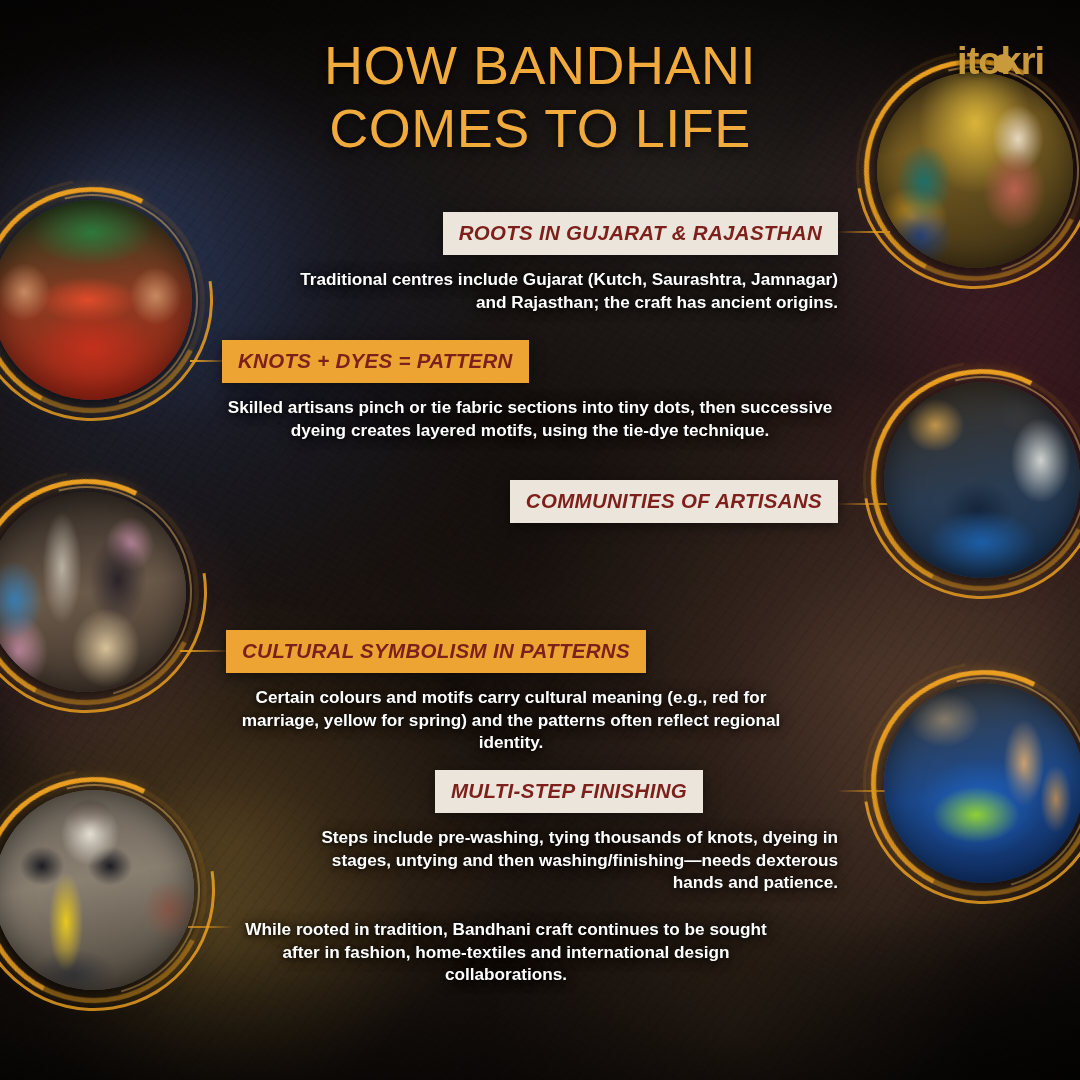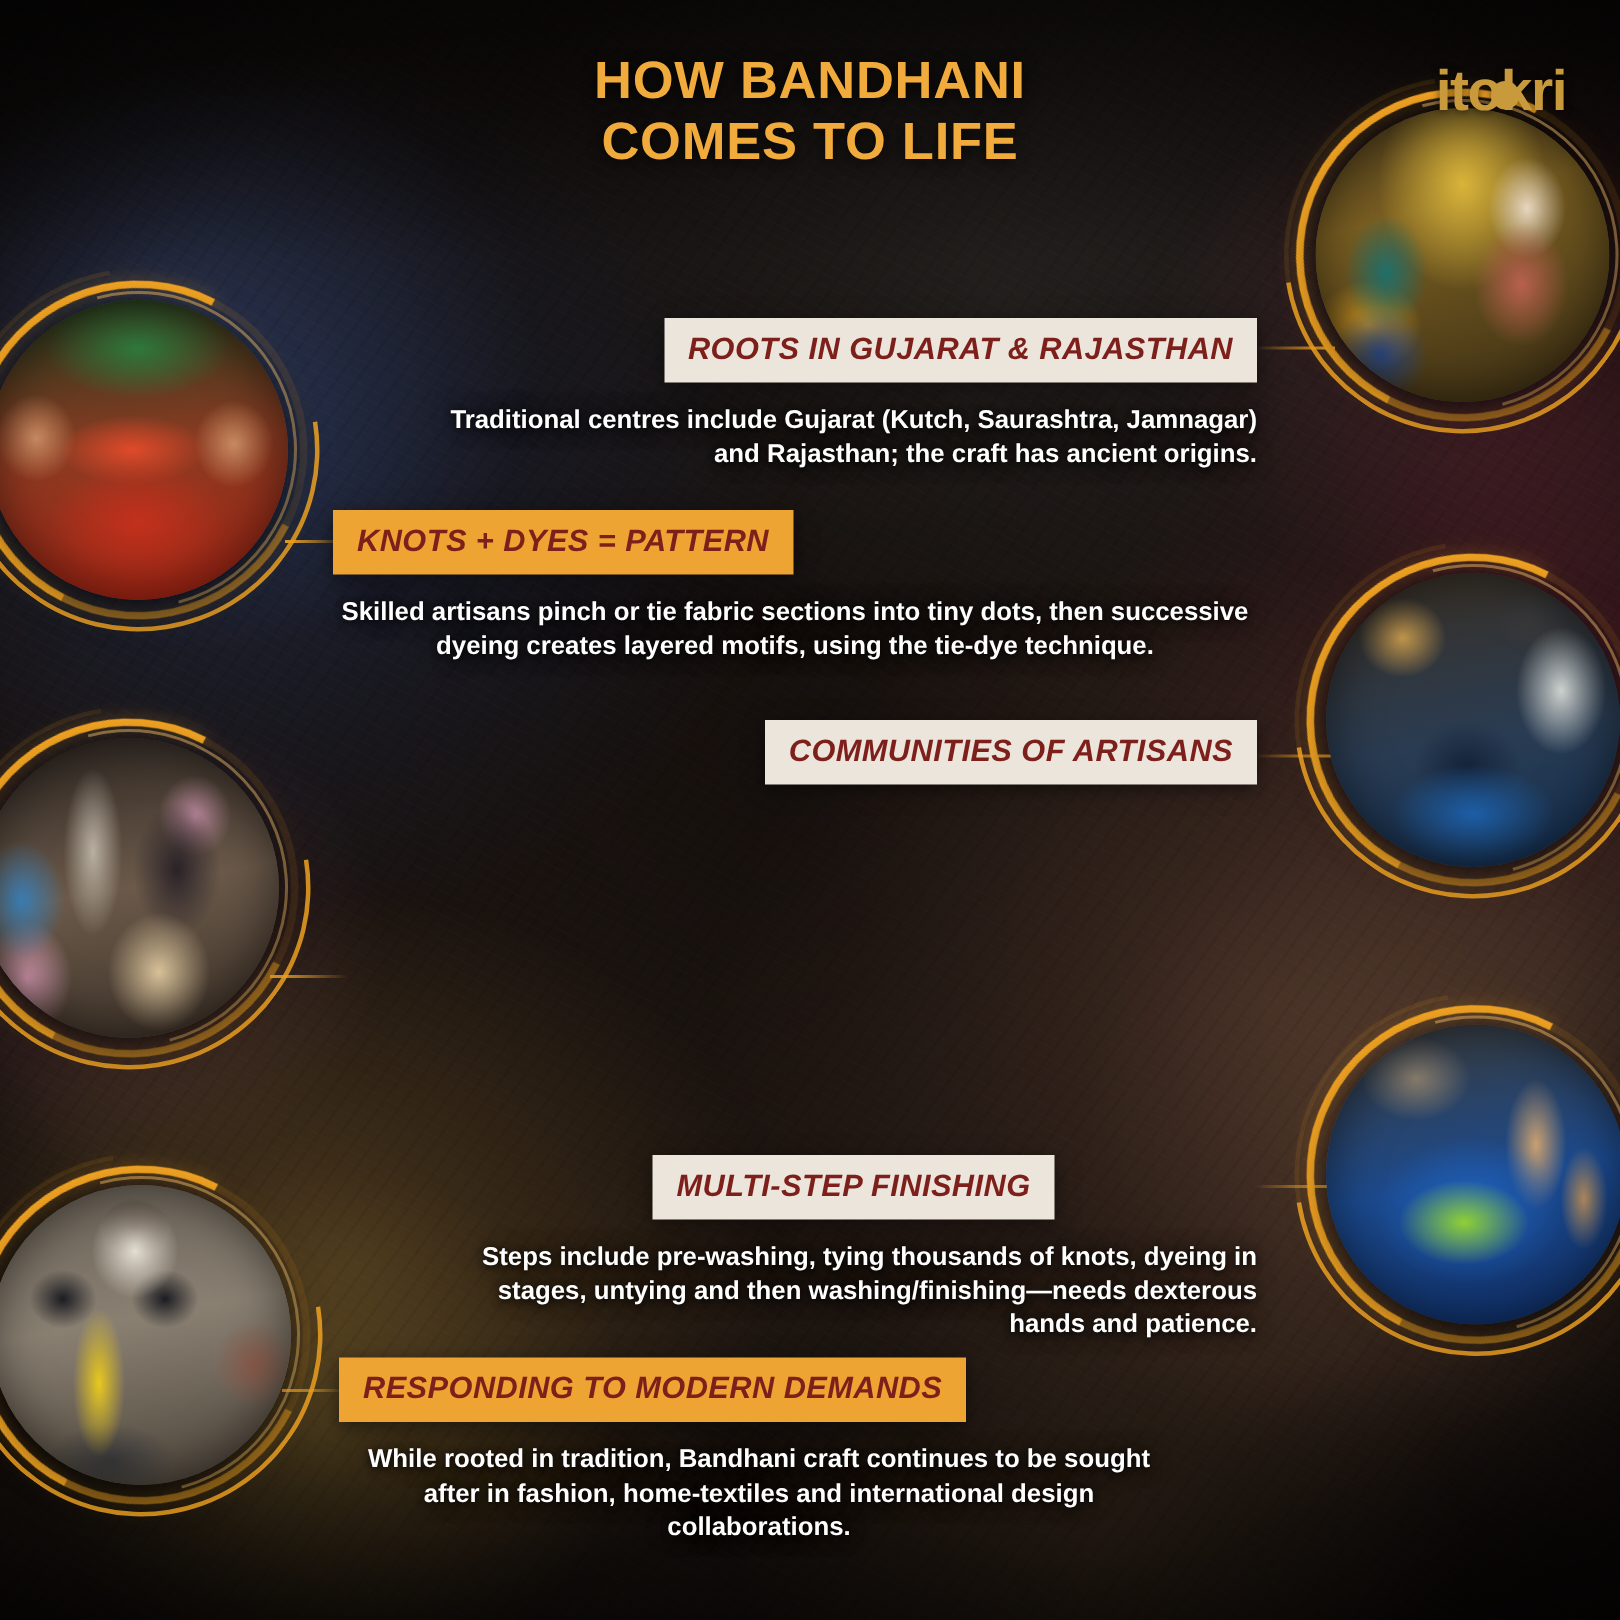--- a/index.html
+++ b/index.html
@@ -61,21 +61,21 @@
     background:
       radial-gradient(ellipse 46% 62% at 50% 52%, rgba(8,6,5,.62) 0%, rgba(8,6,5,.28) 62%, rgba(8,6,5,0) 100%);
   }
 
   
   .title-wrap {
     position:absolute; left:0; top:34px; width:1080px;
     text-align:center; z-index:40;
   }
   .title-line {
-    font-size:35px; font-weight:bold; letter-spacing:.5px;
+    font-size:54px; font-weight:normal; letter-spacing:.5px;
     line-height:1.16; color:#f0ab3c;
     text-shadow:0 2px 10px rgba(0,0,0,.75);
   }
 
   
   .logo {
     position:absolute; right:36px; top:38px; z-index:60;
     height:46px; display:flex; align-items:center;
   }
   .logo-text {
@@ -326,28 +326,31 @@
     </div>
     <div class="body-copy ta-left">Skilled artisans pinch or tie fabric sections into tiny dots, then successive dyeing creates layered motifs, using the tie-dye technique.</div>
   </div>
 
   <div class="block" style="left:244px; top:480px; width:594px;">
     <div style="text-align:right;">
       <div class="headline cream">COMMUNITIES OF ARTISANS</div>
     </div>
   </div>
 
+  <div class="block" style="left:226px; top:630px; width:570px;">
+    <div style="text-align:left;">
+      <div class="headline amber">CULTURAL SYMBOLISM IN PATTERNS</div>
+    </div>
+    <div class="body-copy ta-left">Certain colours and motifs carry cultural meaning (e.g., red for marriage, yellow for spring) and the patterns often reflect regional identity.</div>
+  </div>
 
   <div class="block" style="left:300px; top:770px; width:538px;">
     <div style="text-align:center;">
       <div class="headline cream">MULTI-STEP FINISHING</div>
     </div>
     <div class="body-copy ta-right">Steps include pre-washing, tying thousands of knots, dyeing in stages, untying and then washing/finishing—needs dexterous hands and patience.</div>
   </div>
 
   <div class="block" style="left:226px; top:905px; width:560px;">
-    <div style="text-align:left;">
-      <div class="headline amber">RESPONDING TO MODERN DEMANDS</div>
-    </div>
     <div class="body-copy ta-left">While rooted in tradition, Bandhani craft continues to be sought after in fashion, home-textiles and international design collaborations.</div>
   </div>
 
 </div>
 
 </body></html>

